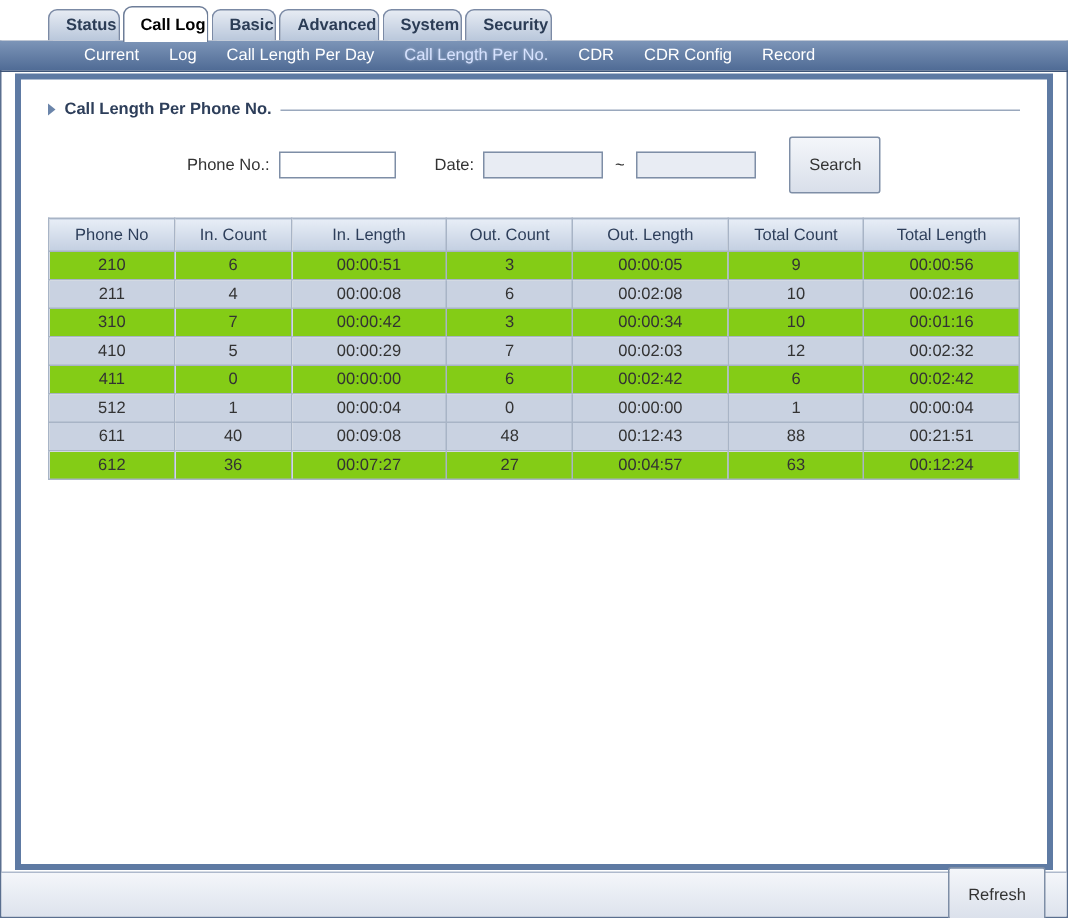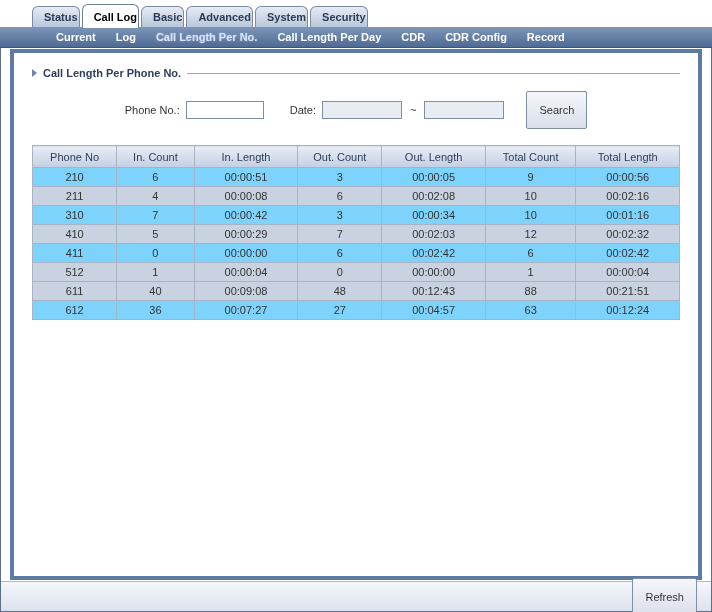--- a/index.html
+++ b/index.html
@@ -62,21 +62,21 @@
     display: flex;
     align-items: center;
     padding-left: 48px;
     gap: 4px;
     margin-top: -1px;
     position: relative;
     z-index: 1;
   }
   .sub-tab {
     color: #fff;
-    font-weight: bold;
+    font-weight: normal;
     padding: 2px 8px;
     cursor: pointer;
     font-size: 11px;
     white-space: nowrap;
   }
   .sub-tab.active {
     color: #d6e2ff;
     text-shadow: 0 0 2px rgba(255,255,255,.4);
   }
   .content-wrap {
@@ -150,21 +150,21 @@
     font-size: 11px;
     overflow: hidden;
     white-space: nowrap;
   }
   table.data th {
     background: linear-gradient(#e7edf6 0%, #c3cfe1 100%);
     font-weight: normal;
     color: #2d3e5a;
     height: 22px;
   }
-  table.data tr.light td { background: #7dd3fc; }
+  table.data tr.light td { background: #84cc16; }
   table.data tr.dark td  { background: #c9d2e1; }
   .bottom-bar {
     position: absolute;
     left: 1px; right: 1px; bottom: 1px;
     height: 30px;
     background: linear-gradient(#f4f6fa,#dde3ed);
     border-top: 1px solid #aeb9cc;
     display: flex;
     align-items: center;
     justify-content: flex-end;
@@ -182,22 +182,22 @@
       <div class="main-tab active">Call Log</div>
       <div class="main-tab">Basic</div>
       <div class="main-tab">Advanced</div>
       <div class="main-tab">System</div>
       <div class="main-tab">Security</div>
     </div>
 
   <div class="blue-band" id="sub-tabs">
       <div class="sub-tab">Current</div>
       <div class="sub-tab">Log</div>
+      <div class="sub-tab">Call Length Per Day</div>
       <div class="sub-tab active">Call Length Per No.</div>
-      <div class="sub-tab">Call Length Per Day</div>
       <div class="sub-tab">CDR</div>
       <div class="sub-tab">CDR Config</div>
       <div class="sub-tab">Record</div>
     </div>
 
   <div class="content-wrap">
 
     <div class="section-title-row">
       <span class="section-caret"></span>
       <span class="section-title">Call Length Per Phone No.</span>

